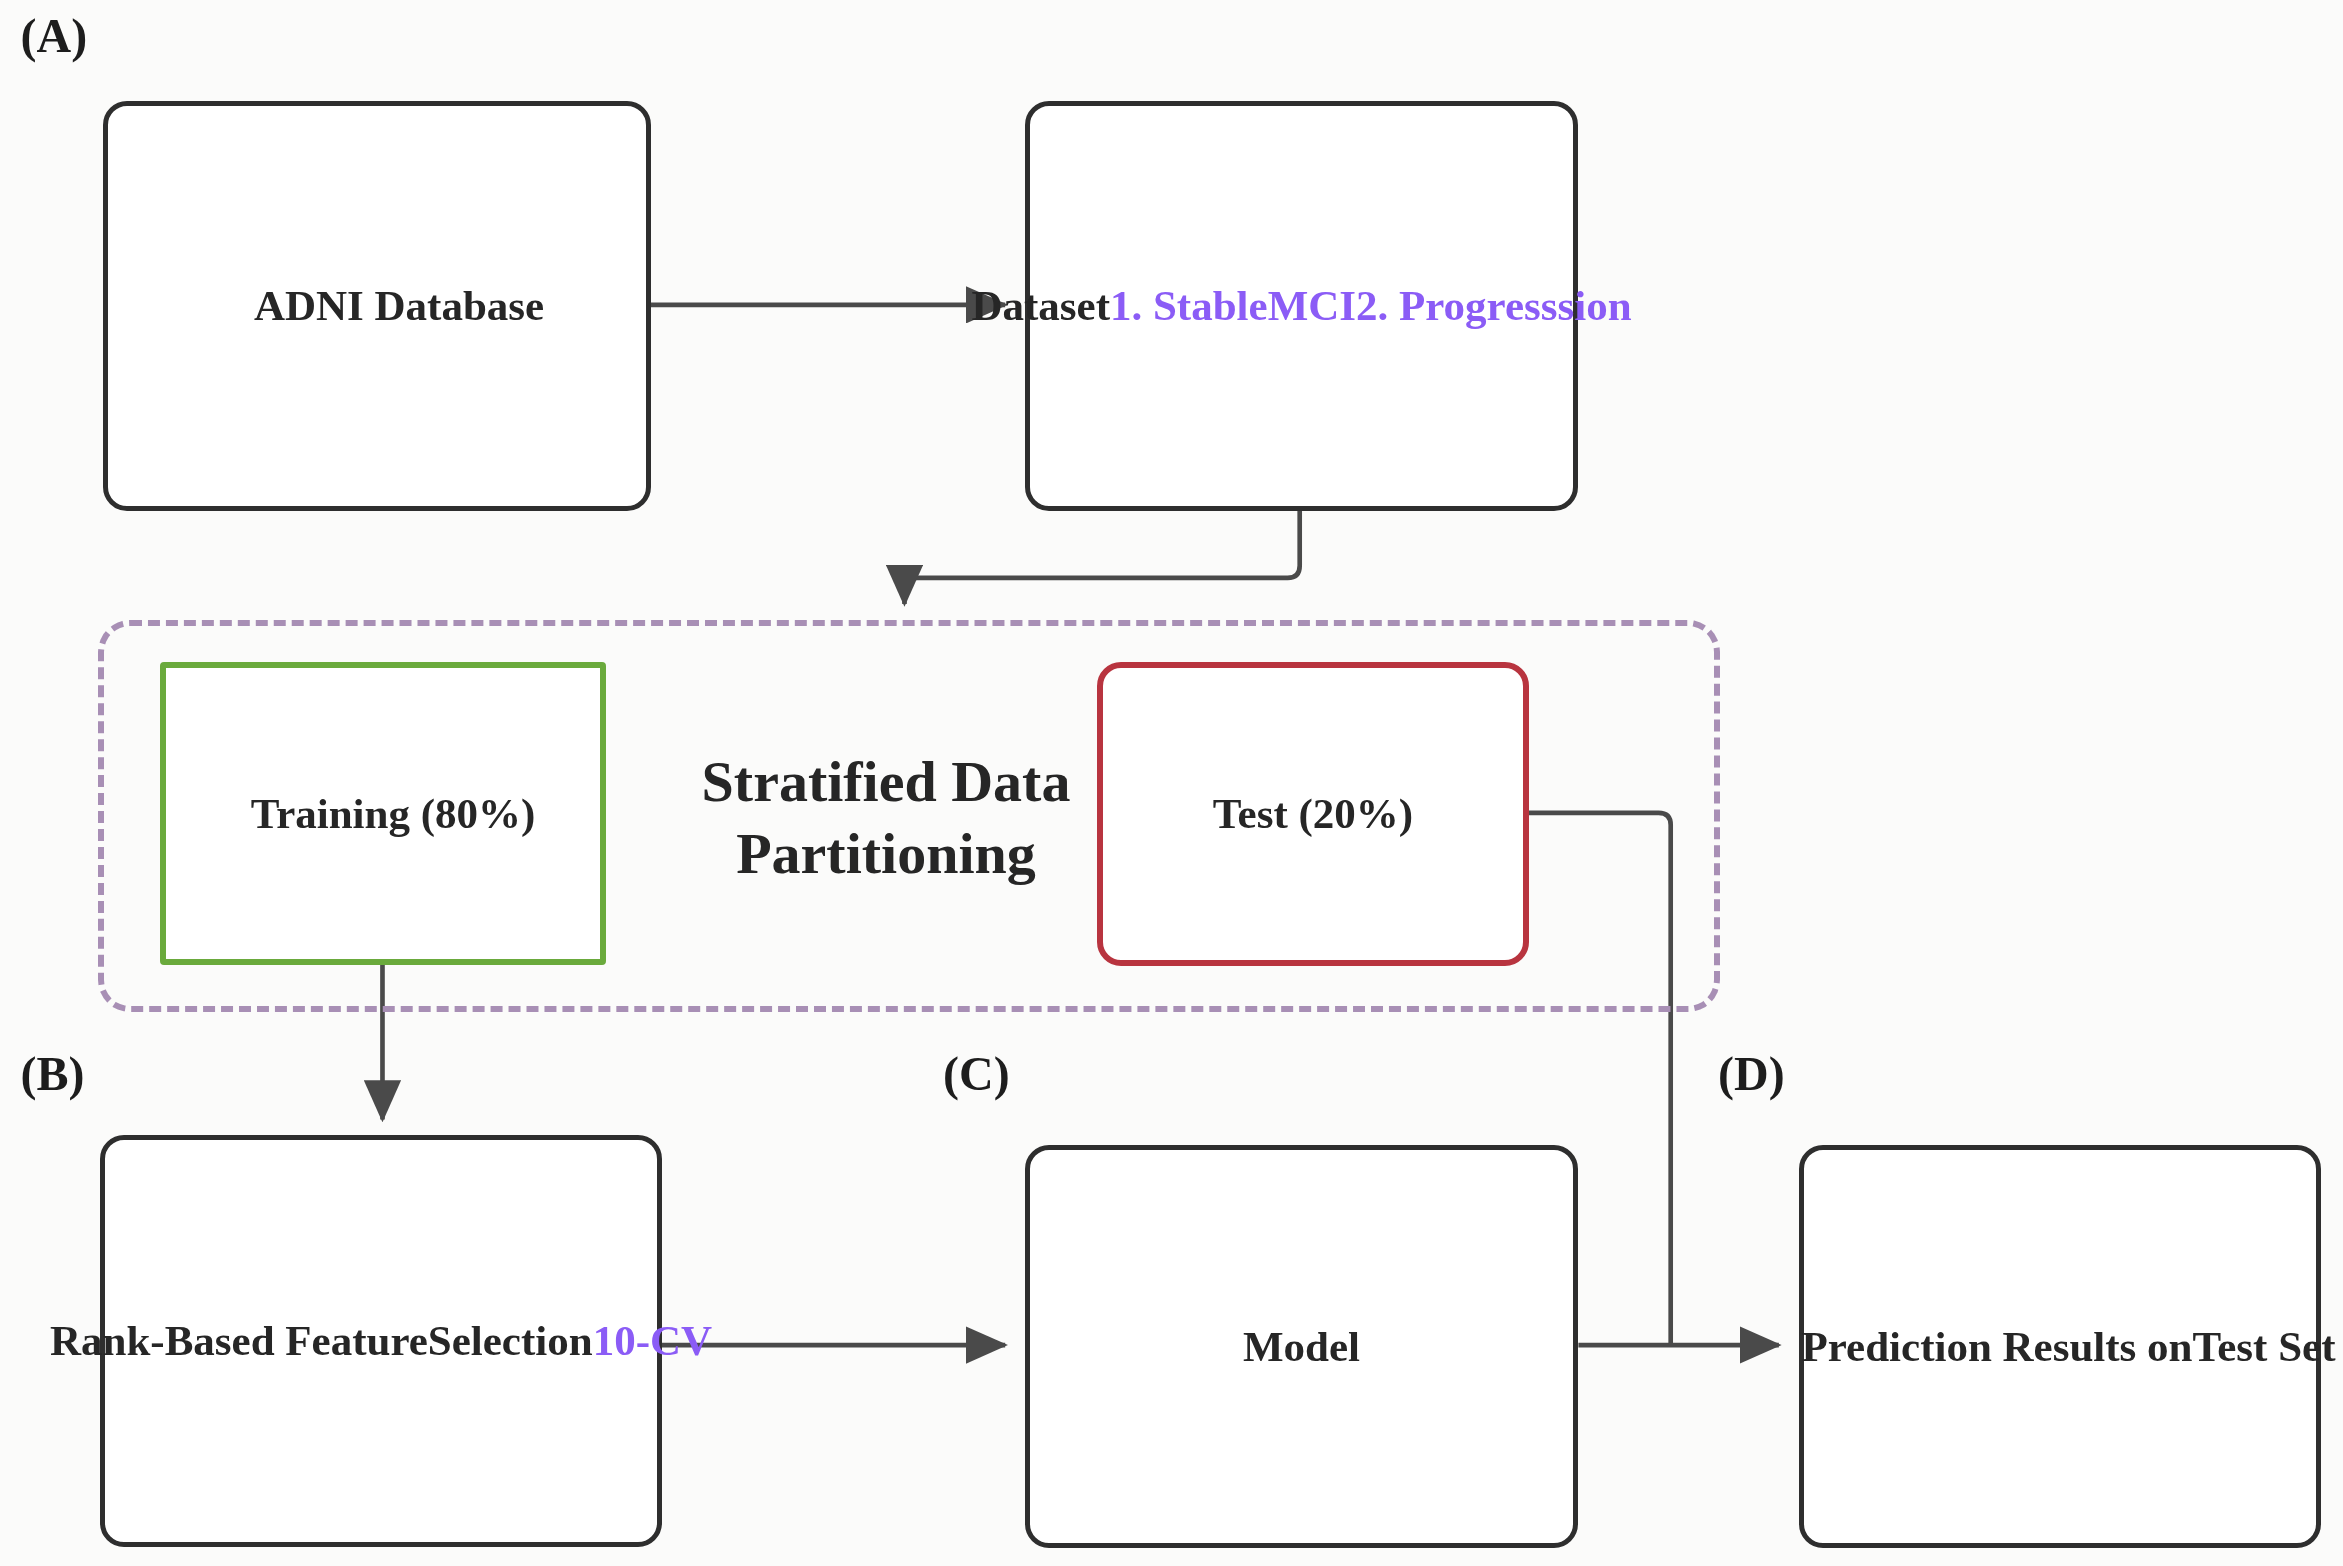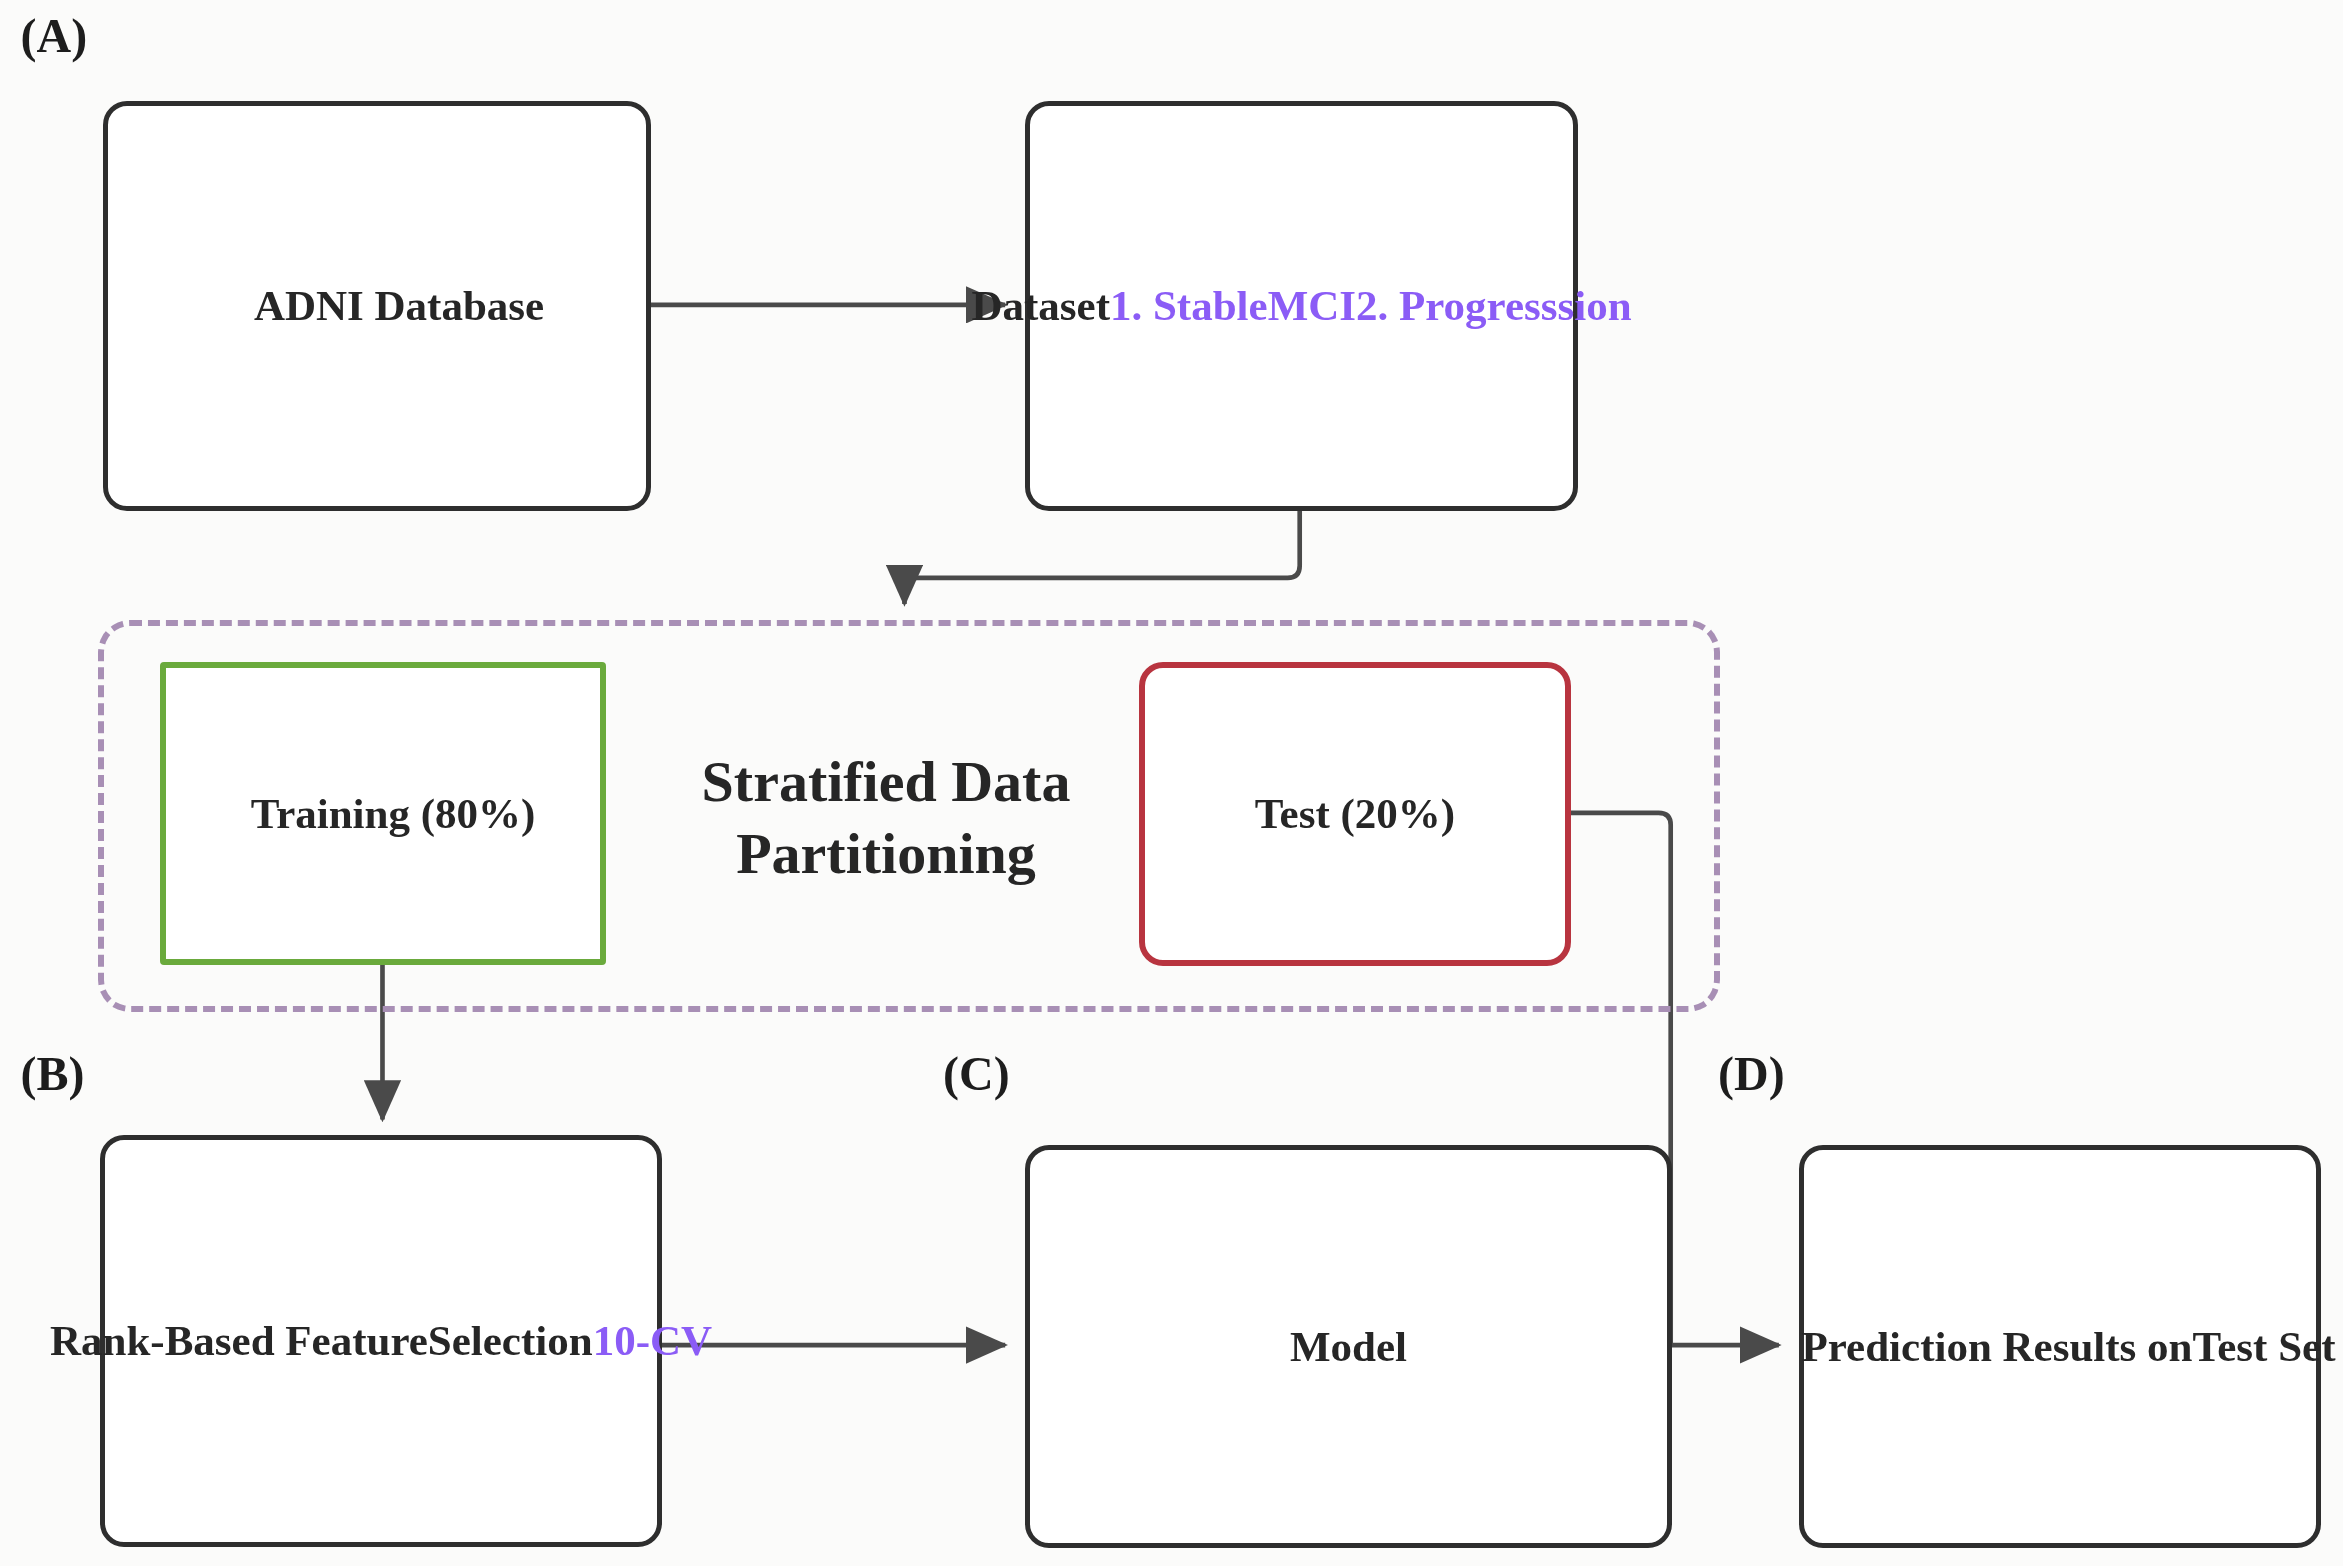--- a/index.html
+++ b/index.html
@@ -47,21 +47,20 @@
     border-radius: 24px;
   }
   .node-green {
     border: 6.5px solid #6aaa3c;
     border-radius: 4px;
     padding-left: 20px;
   }
   .node-red {
     border: 6.5px solid #b8343f;
     border-radius: 24px;
-    margin-left: 42px;
   }
   .dashed-region {
     position: absolute;
     box-sizing: border-box;
     border: 6.5px dashed #a88fb5;
     border-radius: 32px;
     background: transparent;
   }
   .txt-main {
     font-family: "Liberation Serif", "DejaVu Serif", serif;
@@ -155,21 +154,21 @@
   <div class="node node-red" style="left:1097px; top:662px; width:432px; height:304px;">
     <div class="txt-main">Test (20%)</div>
   </div>
 
   <div class="node node-dark" style="left:100px; top:1135px; width:562px; height:412px;">
     <div class="txt-main">Rank-Based Feature</div>
     <div class="txt-main">Selection</div>
     <div class="txt-blue">10-CV</div>
   </div>
 
-  <div class="node node-dark" style="left:1025px; top:1145px; width:647px; height:403px;text-align:right;">
+  <div class="node node-dark" style="left:1025px; top:1145px; width:553px; height:403px;text-align:right;">
     <div class="txt-main">Model</div>
   </div>
 
   <div class="node node-dark" style="left:1799px; top:1145px; width:522px; height:403px;padding-left:17px;">
     <div class="txt-main">Prediction Results on</div>
     <div class="txt-main">Test Set</div>
   </div>
 
 </div>
 

